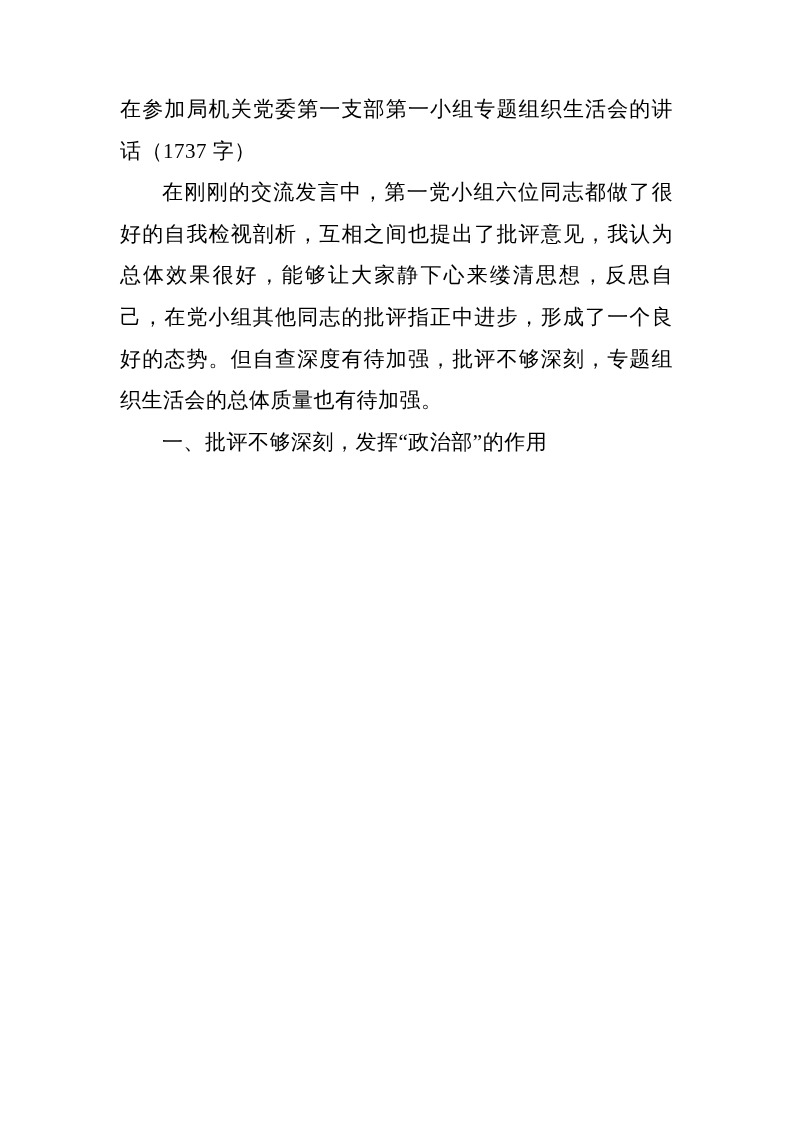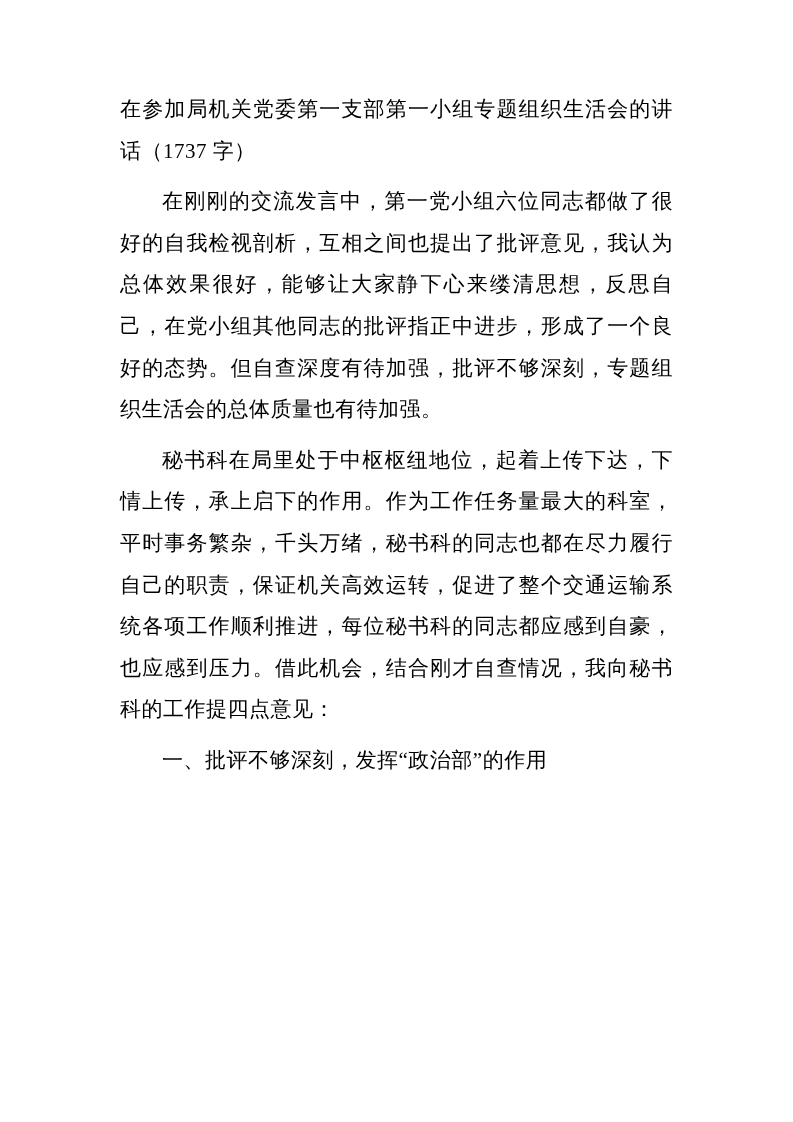--- a/index.html
+++ b/index.html
@@ -26,28 +26,26 @@
     line-height: 41.6px;
     letter-spacing: 0.5px;
     text-align: justify;
   }
   .para {
     margin: 0;
     padding: 0;
   }
   .para.indent {
     text-indent: 2em;
-    margin-top: 9px;
   }
 </style>
 </head>
 <body>
 
 <div class="page">
   <div class="doc">
     <p class="para">在参加局机关党委第一支部第一小组专题组织生活会的讲话（1737 字）</p>
     <div id="paragraphs">
         <p class="para indent">在刚刚的交流发言中，第一党小组六位同志都做了很好的自我检视剖析，互相之间也提出了批评意见，我认为总体效果很好，能够让大家静下心来缕清思想，反思自己，在党小组其他同志的批评指正中进步，形成了一个良好的态势。但自查深度有待加强，批评不够深刻，专题组织生活会的总体质量也有待加强。</p>
-        <p class="para indent">秘书科在局里处于中枢枢纽地位，起着上传下达，下情上传，承上启下的作用。作为工作任务量最大的科室，平时事务繁杂，千头万绪，秘书科的同志也都在尽力履行自己的职责，保证机关高效运转，促进了整个交通运输系统各项工作顺利推进，每位秘书科的同志都应感到自豪，也应感到压力。借此机会，结合刚才自查情况，我向秘书科的工作提四点意见：</p>
         <p class="para indent">一、批评不够深刻，发挥“政治部”的作用</p>
       </div>
   </div>
 </div>
 
 </body></html>

